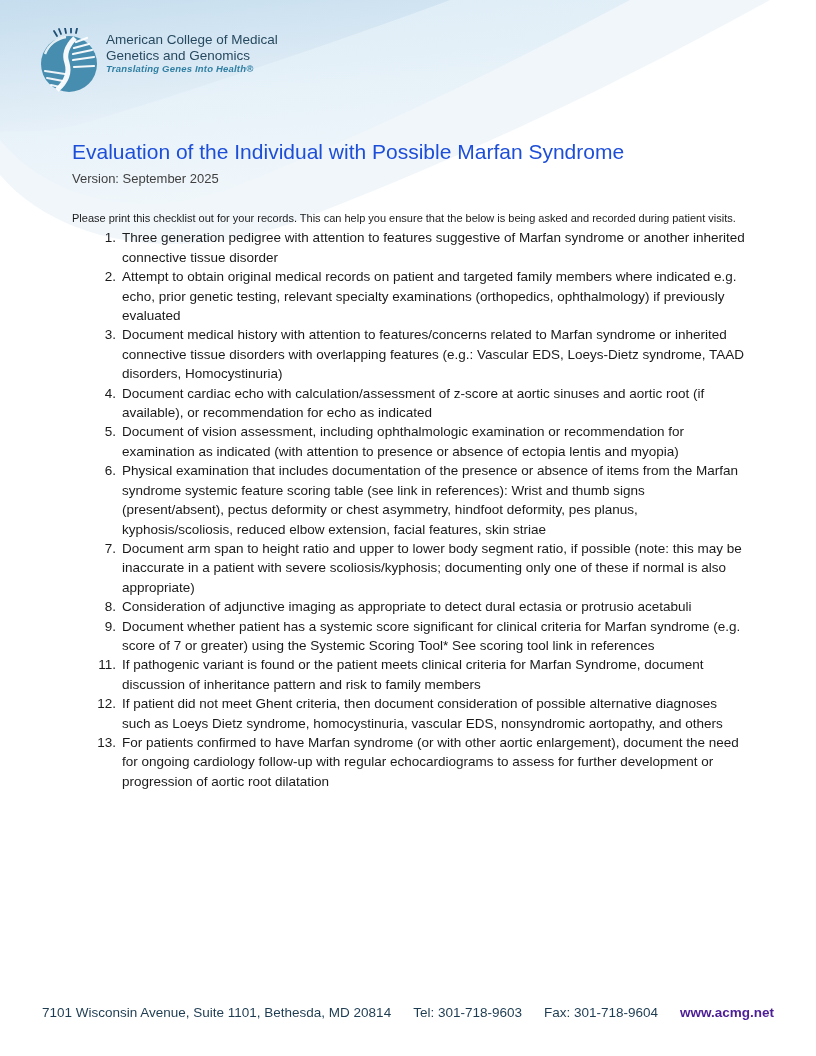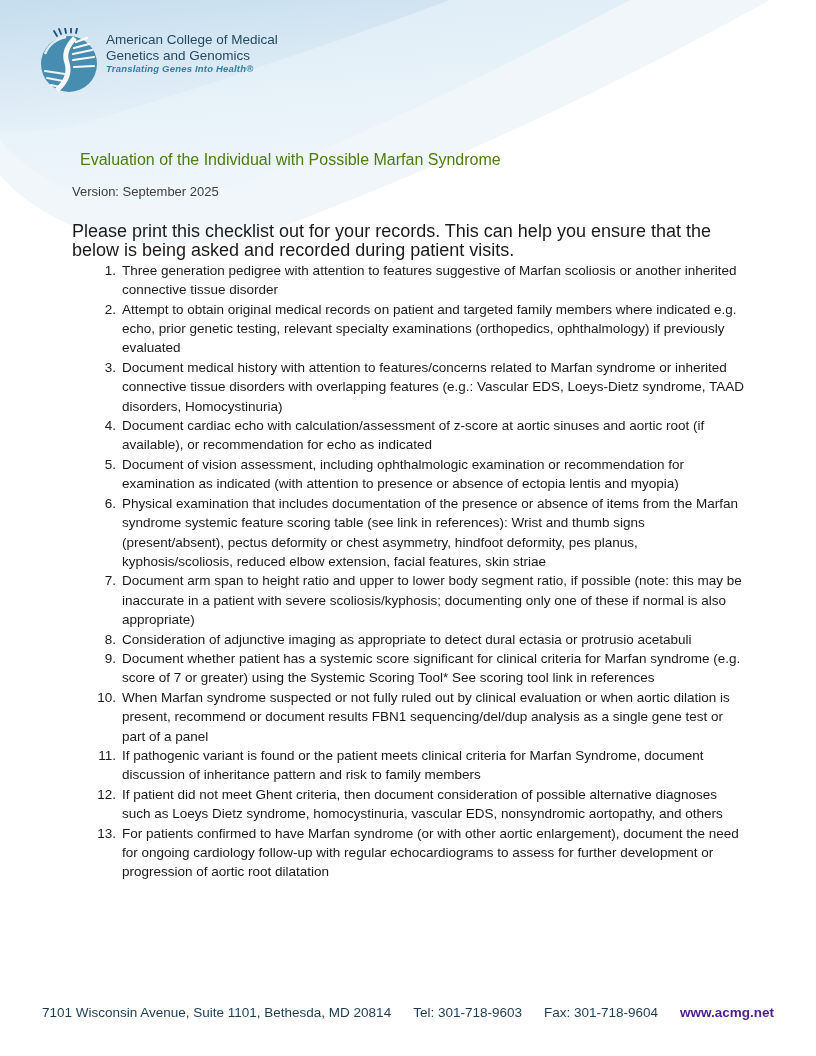--- a/index.html
+++ b/index.html
@@ -29,24 +29,24 @@
     font-size:13.5px;line-height:15.5px;color:#27495f;margin-top:2px;
   }
   .logo-tagline{
     font-size:9.5px;line-height:11px;font-style:italic;font-weight:bold;
     color:#2f7fa3;letter-spacing:0.2px;
   }
 
   
   .content{position:absolute;left:72px;top:137px;width:674px;color:#1a1a1a;}
   .doc-title{
-    margin:8px;font-size:16px;line-height:30px;font-weight:400;color:#4d7c0f;
+    margin:0;font-size:21px;line-height:30px;font-weight:400;color:#1d4ed8;
   }
   .doc-version{margin-top:3px;font-size:13px;line-height:17px;color:#404040;}
-  .doc-intro{margin-top:22px;font-size:18px;line-height:19.4px;color:#1a1a1a;}
+  .doc-intro{margin-top:22px;font-size:11px;line-height:19.4px;color:#1a1a1a;}
 
   ol.checklist{margin:0;padding:0;list-style:none;font-size:13.5px;line-height:19.4px;color:#1a1a1a;}
   ol.checklist li{display:flex;align-items:flex-start;}
   ol.checklist .num{flex:none;width:44px;text-align:right;}
   ol.checklist .txt{margin-left:6px;width:623px;}
 
   
   .footer{
     position:absolute;left:0;top:1004px;width:816px;
     display:flex;justify-content:center;align-items:center;gap:22px;
@@ -115,21 +115,21 @@
   </div>
 
   <div class="content">
     <h1 class="doc-title">Evaluation of the Individual with Possible Marfan Syndrome</h1>
     <div class="doc-version">Version: September 2025</div>
     <div class="doc-intro">Please print this checklist out for your records. This can help you ensure that the below is being asked and recorded during patient visits.</div>
 
     <ol class="checklist">
       <li>
         <span class="num">1.</span>
-        <span class="txt">Three generation pedigree with attention to features suggestive of Marfan scoliosis or another inherited connective tissue disorder</span>
+        <span class="txt">Three generation pedigree with attention to features suggestive of Marfan syndrome or another inherited connective tissue disorder</span>
       </li>
       <li>
         <span class="num">2.</span>
         <span class="txt">Attempt to obtain original medical records on patient and targeted family members where indicated e.g. echo, prior genetic testing, relevant specialty examinations (orthopedics, ophthalmology) if previously evaluated</span>
       </li>
       <li>
         <span class="num">3.</span>
         <span class="txt">Document medical history with attention to features/concerns related to Marfan syndrome or inherited connective tissue disorders with overlapping features (e.g.: Vascular EDS, Loeys-Dietz syndrome, TAAD disorders, Homocystinuria)</span>
       </li>
       <li>
@@ -150,24 +150,20 @@
       </li>
       <li>
         <span class="num">8.</span>
         <span class="txt">Consideration of adjunctive imaging as appropriate to detect dural ectasia or protrusio acetabuli</span>
       </li>
       <li>
         <span class="num">9.</span>
         <span class="txt">Document whether patient has a systemic score significant for clinical criteria for Marfan syndrome (e.g. score of 7 or greater) using the Systemic Scoring Tool* See scoring tool link in references</span>
       </li>
       <li>
-        <span class="num">10.</span>
-        <span class="txt">When Marfan syndrome suspected or not fully ruled out by clinical evaluation or when aortic dilation is present, recommend or document results FBN1 sequencing/del/dup analysis as a single gene test or part of a panel</span>
-      </li>
-      <li>
         <span class="num">11.</span>
         <span class="txt">If pathogenic variant is found or the patient meets clinical criteria for Marfan Syndrome, document discussion of inheritance pattern and risk to family members</span>
       </li>
       <li>
         <span class="num">12.</span>
         <span class="txt">If patient did not meet Ghent criteria, then document consideration of possible alternative diagnoses such as Loeys Dietz syndrome, homocystinuria, vascular EDS, nonsyndromic aortopathy, and others</span>
       </li>
       <li>
         <span class="num">13.</span>
         <span class="txt">For patients confirmed to have Marfan syndrome (or with other aortic enlargement), document the need for ongoing cardiology follow-up with regular echocardiograms to assess for further development or progression of aortic root dilatation</span>

